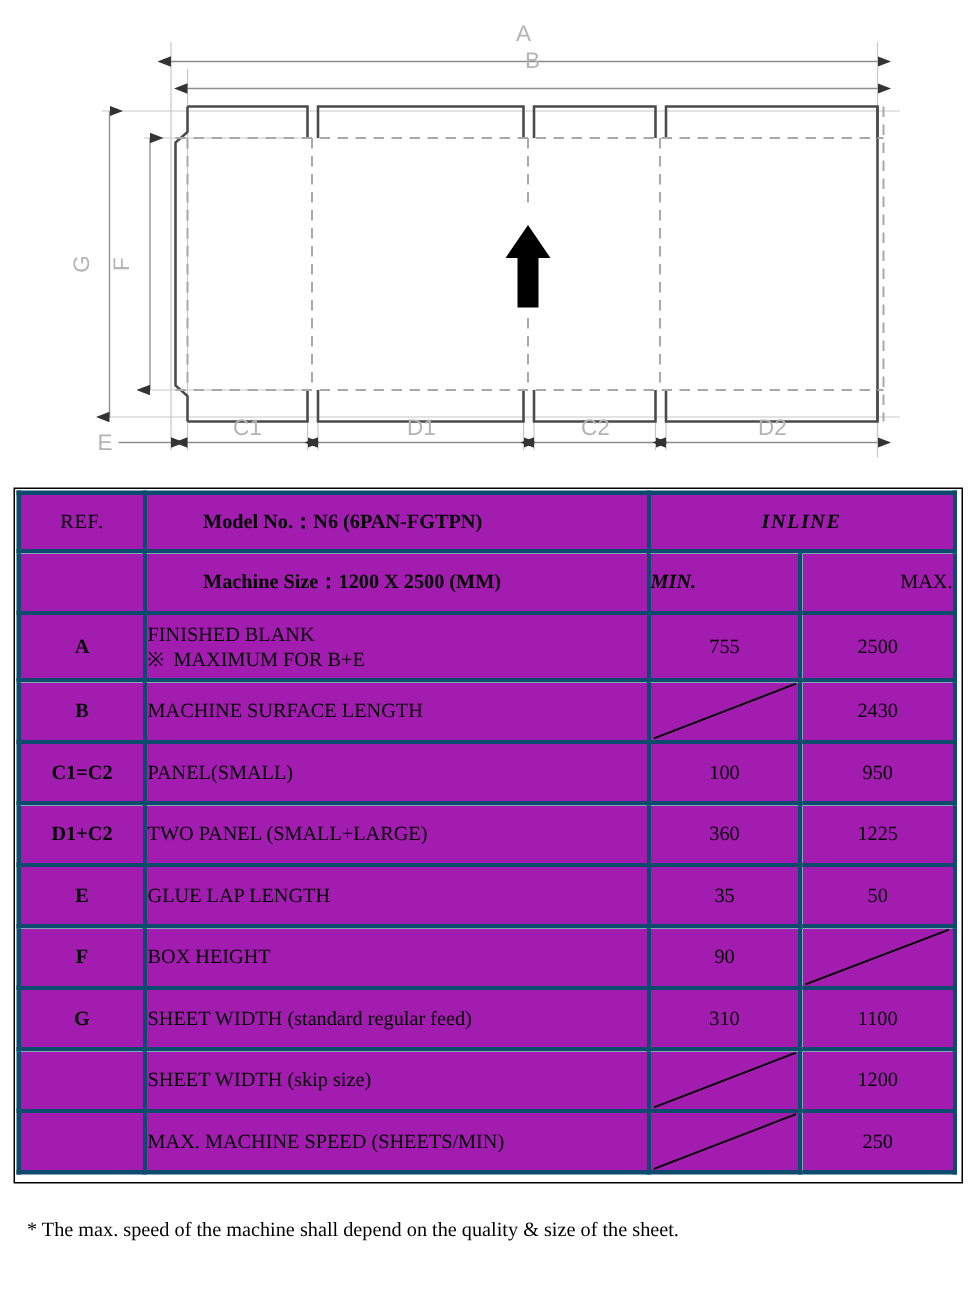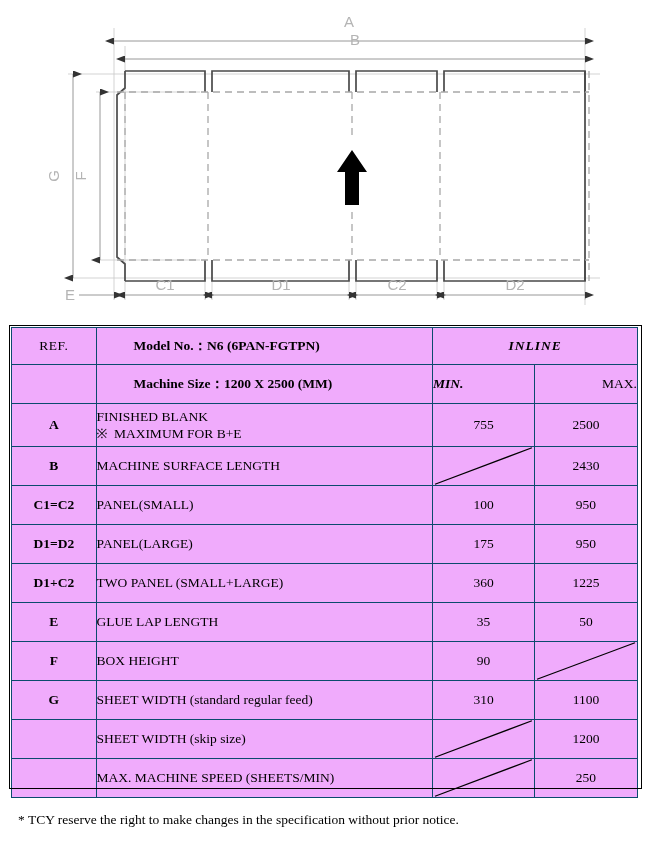--- a/index.html
+++ b/index.html
@@ -39,26 +39,26 @@
     left: 11px;
     top: 327px;
     width: 627px;
   }
   table.spec {
     border-collapse: collapse;
     width: 627px;
     table-layout: fixed;
   }
   table.spec td {
-    border: 1px solid #0c4a6e;
+    border: 3px solid #0c4a6e;
     padding: 0;
     font-size: 13.5px;
     vertical-align: middle;
     position: relative;
-    background: #f0abfc;
+    background: #a21caf;
   }
   .col-ref   { width: 83px; }
   .col-desc  { width: 330px; }
   .col-min   { width: 100px; }
   .col-max   { width: 101px; }
 
   .cell-ref {
     text-align: center;
     font-weight: bold;
     font-size: 14px;
@@ -291,26 +291,20 @@
           </td>
           <td class="cell-num">2430</td>
         </tr>
         <tr class="row-std">
           <td class="cell-ref">C1=C2</td>
           <td class="cell-desc">PANEL(SMALL)</td>
           <td class="cell-num">100</td>
           <td class="cell-num">950</td>
         </tr>
         <tr class="row-std">
-          <td class="cell-ref">D1=D2</td>
-          <td class="cell-desc">PANEL(LARGE)</td>
-          <td class="cell-num">175</td>
-          <td class="cell-num">950</td>
-        </tr>
-        <tr class="row-std">
           <td class="cell-ref">D1+C2</td>
           <td class="cell-desc">TWO PANEL (SMALL+LARGE)</td>
           <td class="cell-num">360</td>
           <td class="cell-num">1225</td>
         </tr>
         <tr class="row-std">
           <td class="cell-ref">E</td>
           <td class="cell-desc">GLUE LAP LENGTH</td>
           <td class="cell-num">35</td>
           <td class="cell-num">50</td>
@@ -356,14 +350,14 @@
             </span>
           </td>
           <td class="cell-num">250</td>
         </tr>
       </tbody>
   </table>
 </div>
 <div id="table-outline"></div>
 
 <div id="footnotes">
-  <div class="footnote">* TCY reserve the right to make changes in the specification without prior notice.</div>
+  <div class="footnote">* The max. speed of the machine shall depend on the quality &amp; size of the sheet.</div>
 </div>
 
 </body></html>

